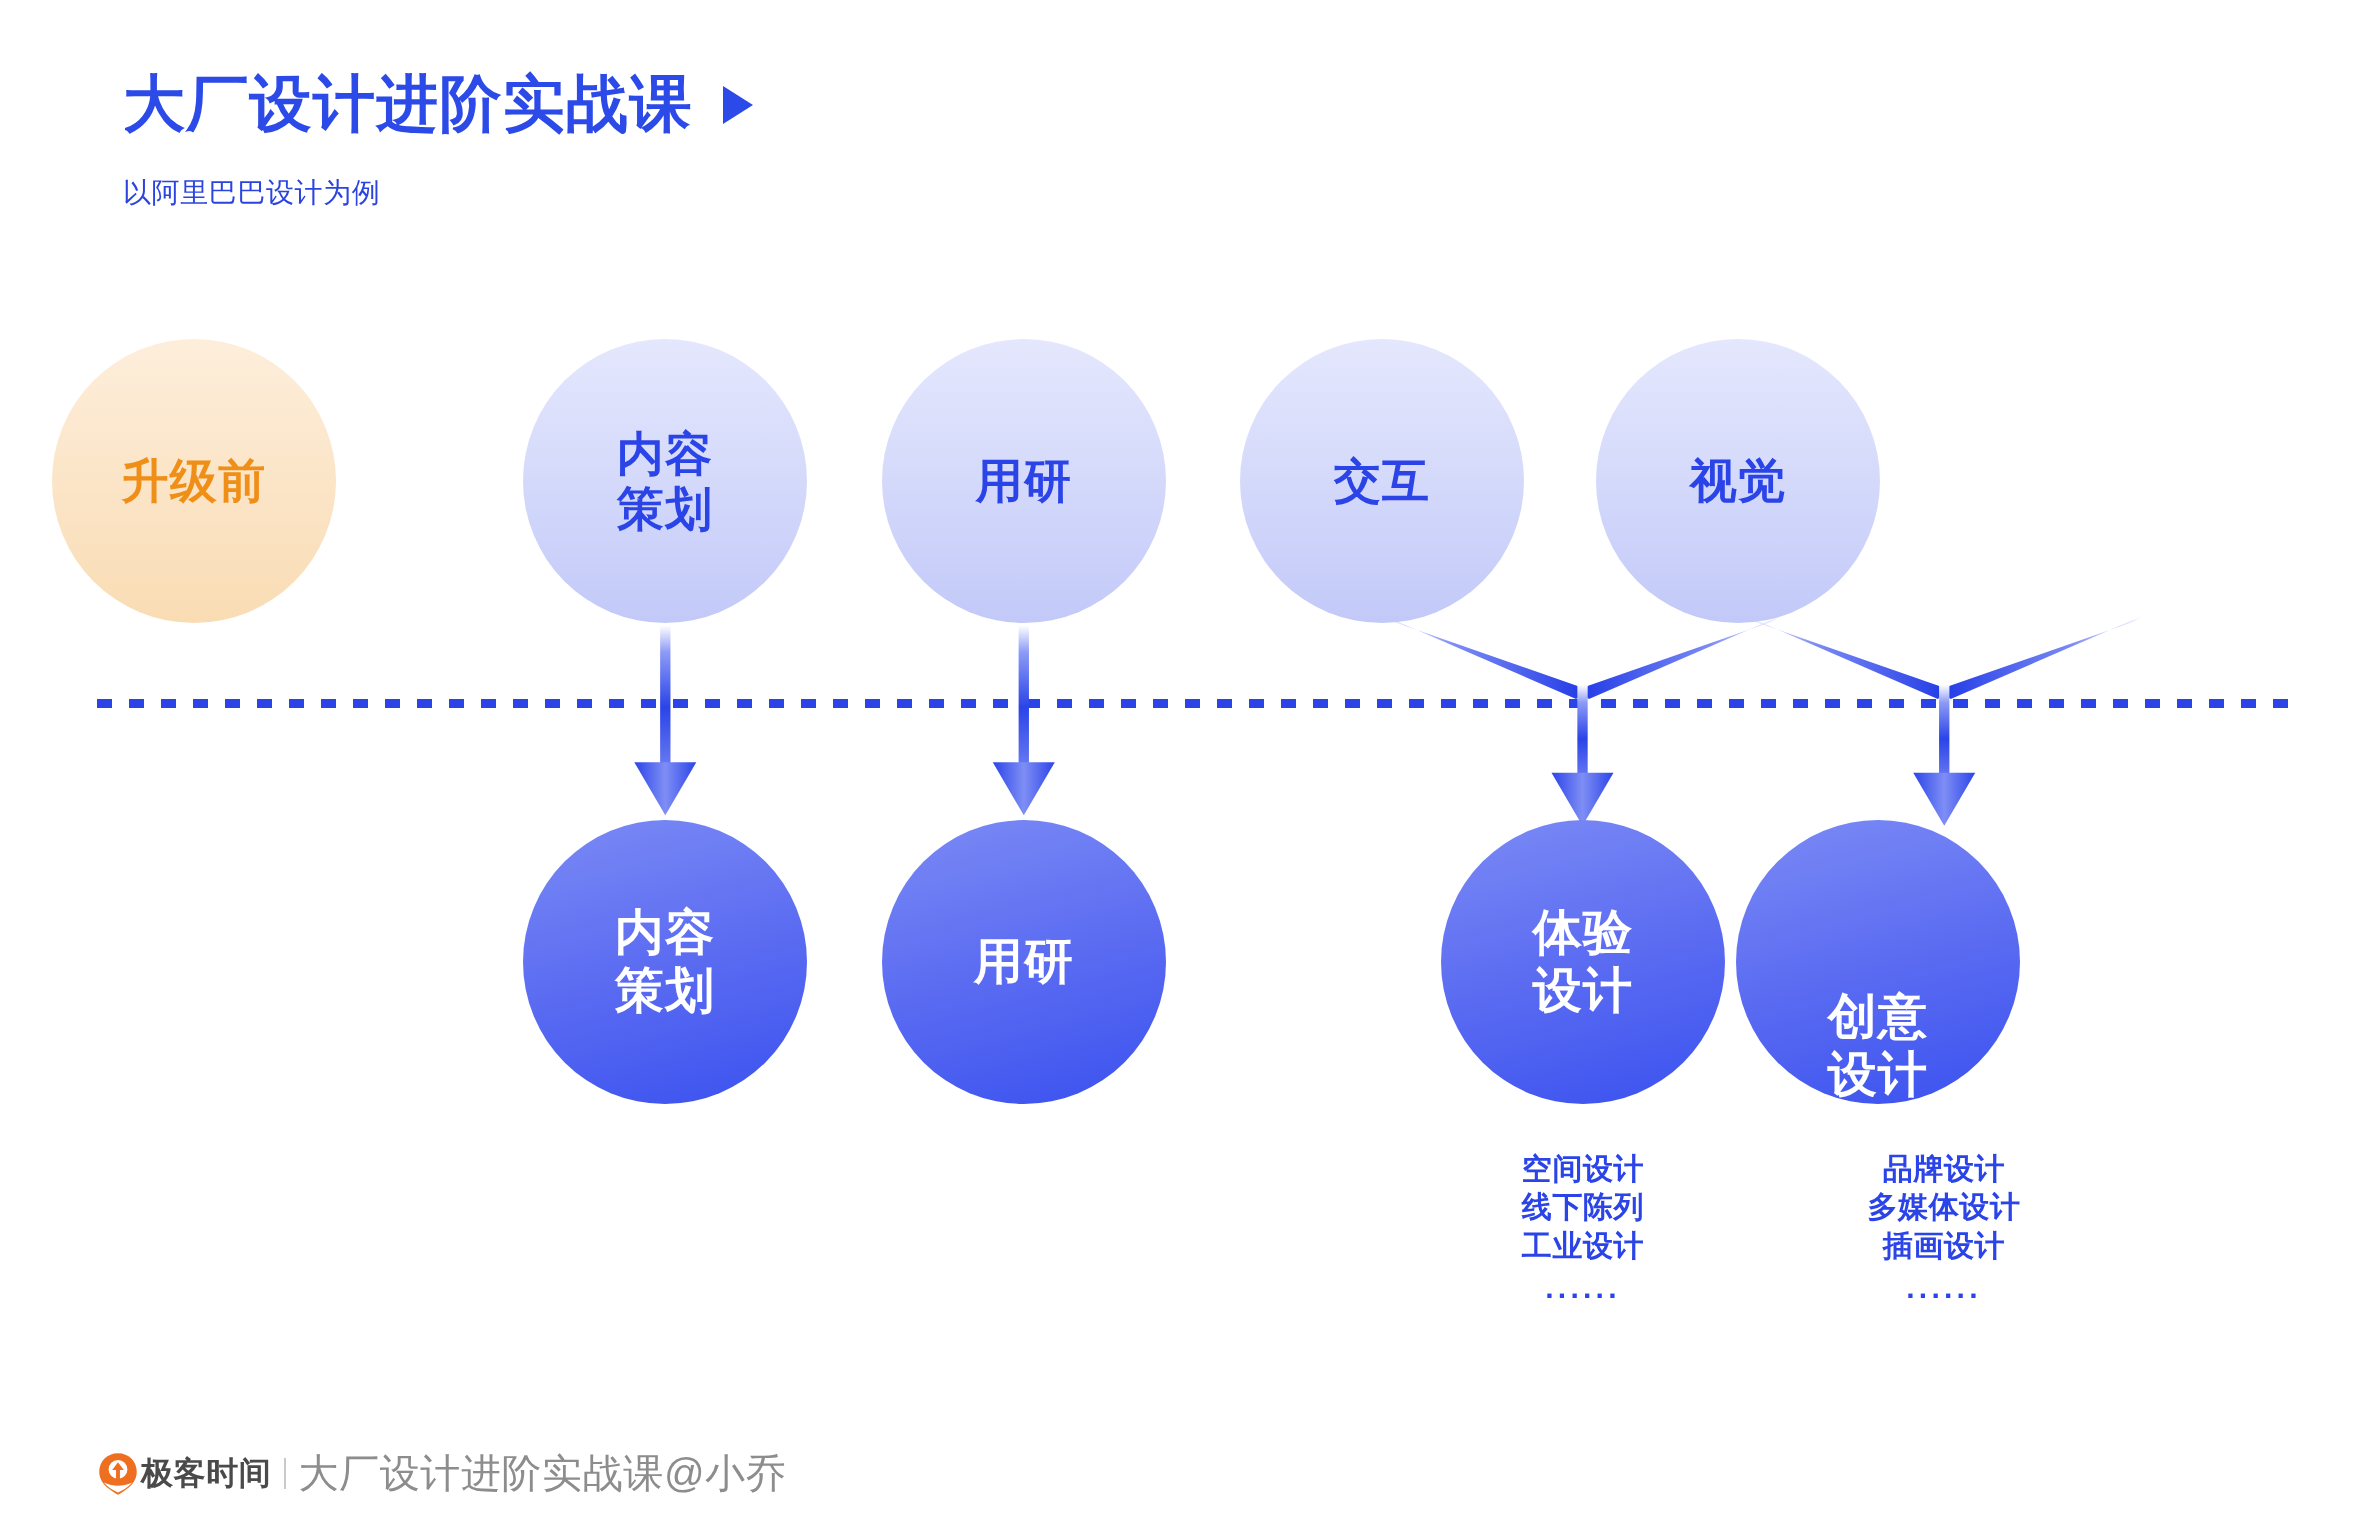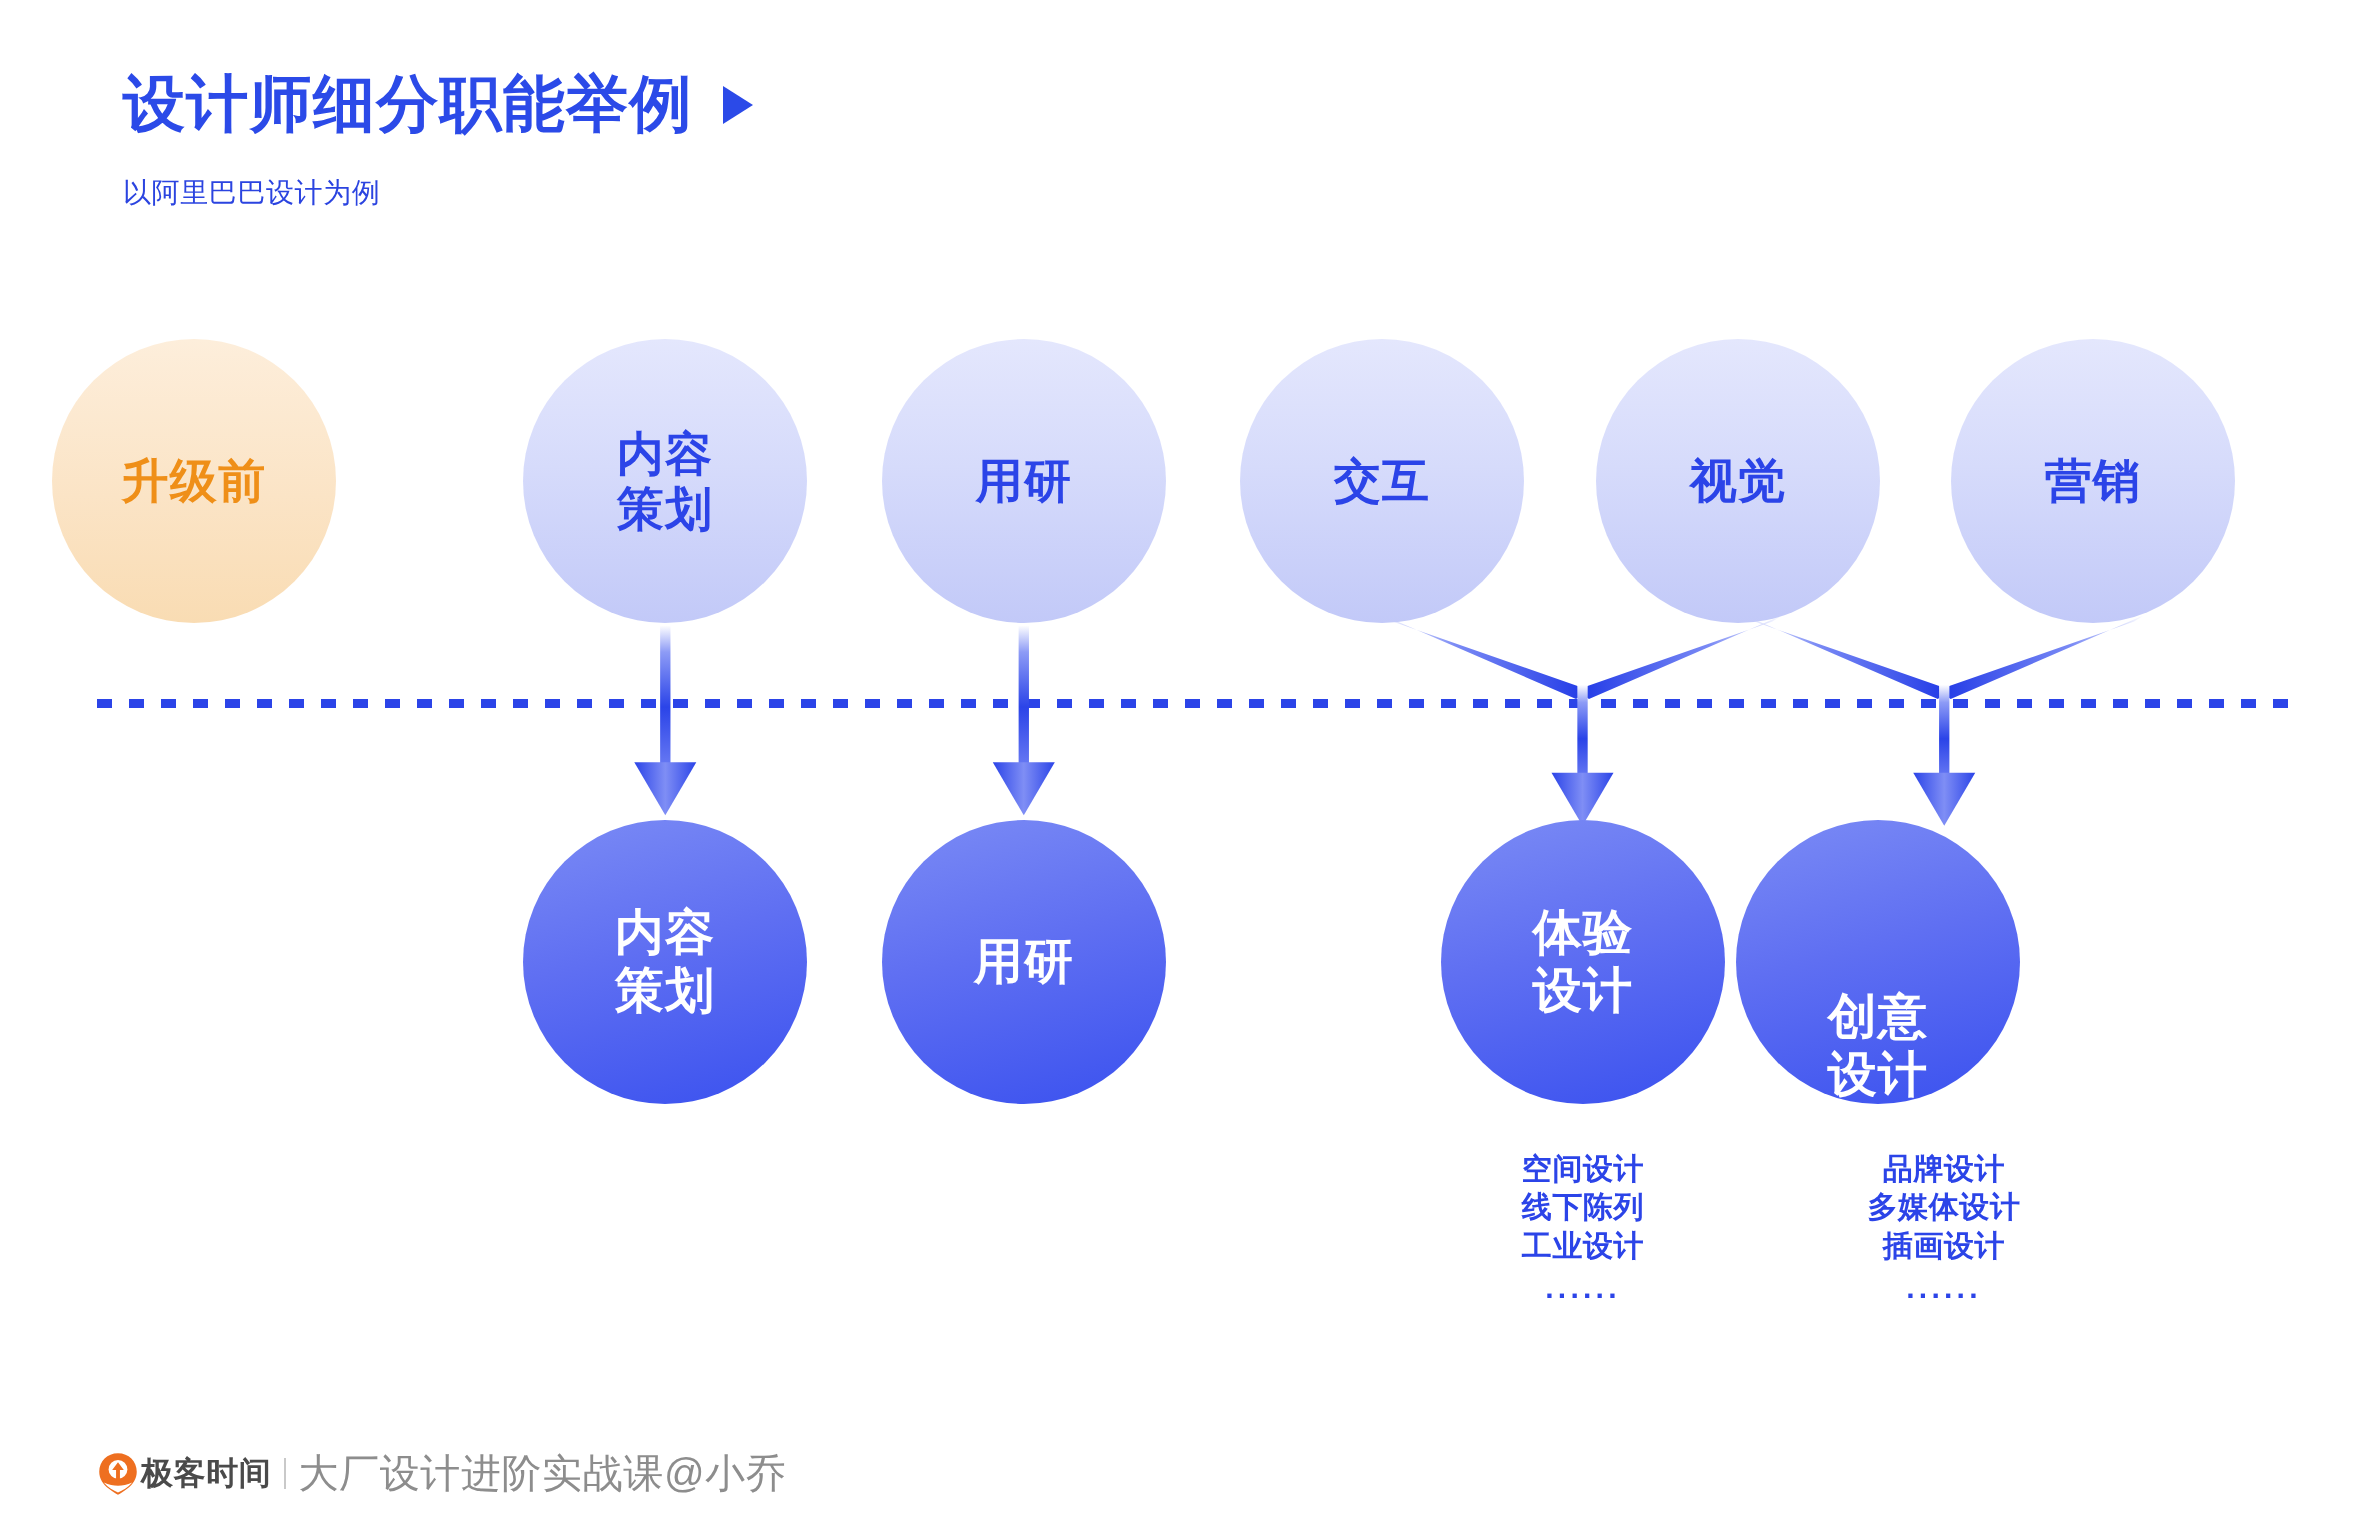--- a/index.html
+++ b/index.html
@@ -103,21 +103,21 @@
     white-space:nowrap;
   }
 </style>
 </head>
 <body>
 
 <div id="canvas">
 
   <div id="header">
     <div id="title-row">
-      <div id="page-title">设计师细分职能举例</div>
+      <div id="page-title">大厂设计进阶实战课</div>
       <div id="title-triangle"></div>
     </div>
     <div id="page-subtitle">以阿里巴巴设计为例</div>
   </div>
 
   <div id="divider"></div>
 
   <svg id="connectors" viewBox="0 0 3680 2376" width="2377" height="1535">
     <defs>
       <linearGradient id="gradDown" x1="0" y1="0" x2="0" y2="1">
@@ -182,23 +182,20 @@
   </div>
 
   <div class="circle row-top top-blue" style="left:1240px;top:339px;width:284px;height:284px;">
     <span class="clabel">交互</span>
   </div>
 
   <div class="circle row-top top-blue" style="left:1596px;top:339px;width:284px;height:284px;">
     <span class="clabel">视觉</span>
   </div>
 
-  <div class="circle row-top top-blue" style="left:1951px;top:339px;width:284px;height:284px;">
-    <span class="clabel">营销</span>
-  </div>
 
 
   <div class="circle row-bottom bottom-blue" style="left:523px;top:820px;width:284px;height:284px;">
     <span class="clabel">内容
 策划</span>
   </div>
 
   <div class="circle row-bottom bottom-blue" style="left:882px;top:820px;width:284px;height:284px;">
     <span class="clabel">用研</span>
   </div>

